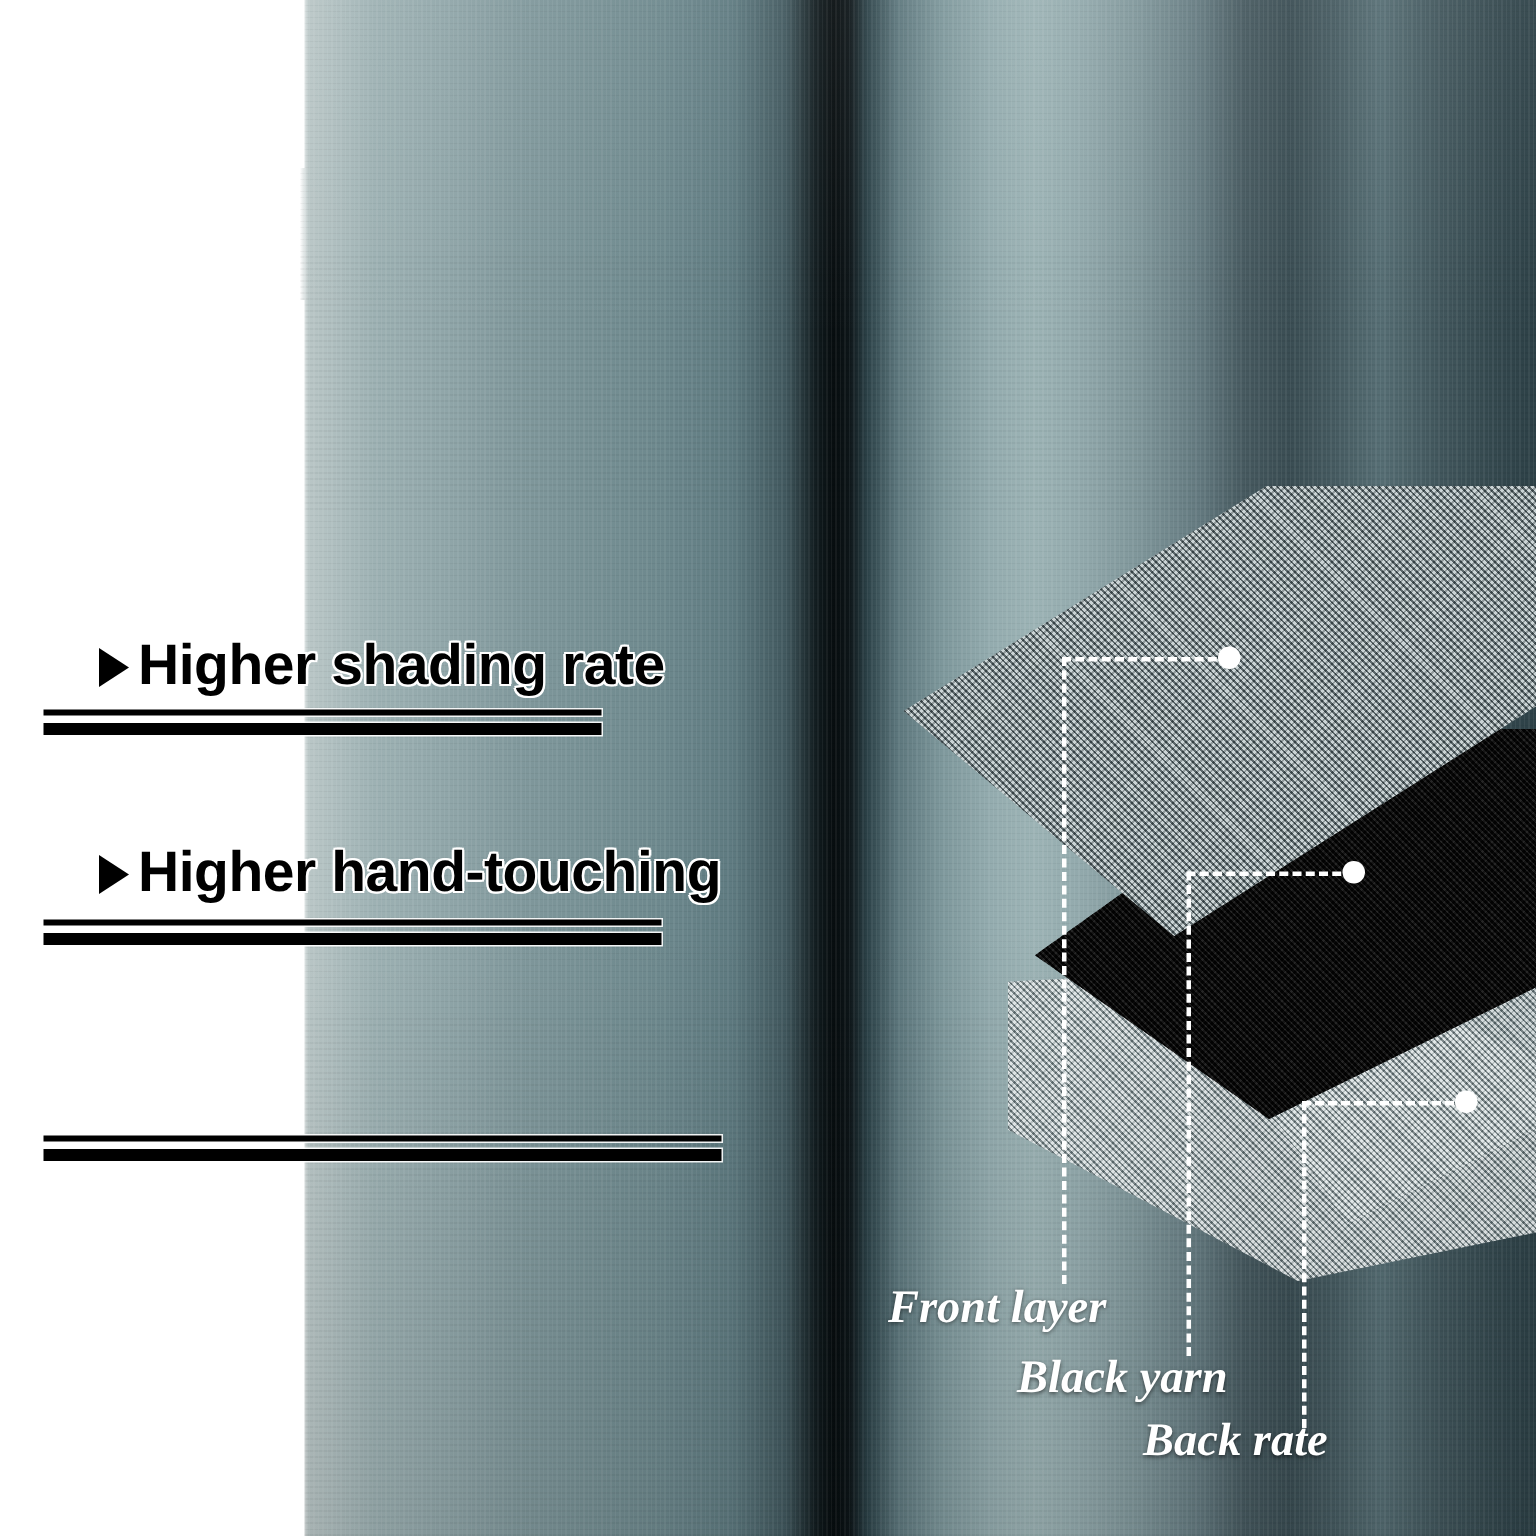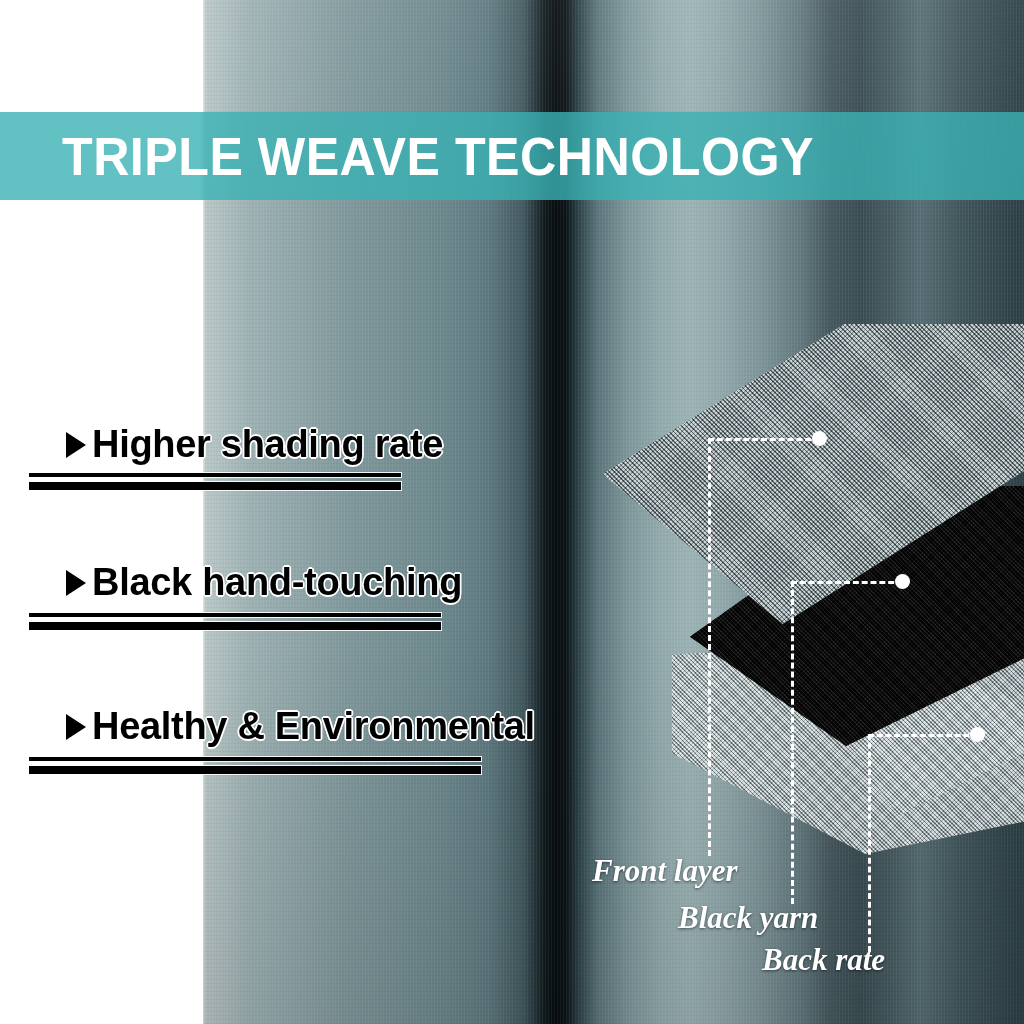--- a/index.html
+++ b/index.html
@@ -246,54 +246,45 @@
     <div class="leader-v" style="left:791px; top:565px; height:323px;"></div>
     <div class="leader-dot" style="left:895px; top:558px;"></div>
     <div class="leader-label" style="left:678px; top:884px;">Black yarn</div>
 
     <div class="leader-h" style="left:868px; top:718px; width:110px;"></div>
     <div class="leader-v" style="left:868px; top:718px; height:218px;"></div>
     <div class="leader-dot" style="left:970px; top:711px;"></div>
     <div class="leader-label" style="left:762px; top:926px;">Back rate</div>
   </div>
 
-  <div class="banner">
-    <div class="banner-title">TRIPLE WEAVE TECHNOLOGY</div>
-  </div>
 
   <div class="features">
 
     <div class="feature" style="top:425px;">
       <div class="feature-row">
         <span class="bullet"></span>
         <span class="feature-text">Higher shading rate</span>
       </div>
     </div>
     <div class="rules" style="top:473px; width:372px;">
       <div class="rule-thin"></div>
       <div class="rule-thick"></div>
     </div>
 
     <div class="feature" style="top:563px;">
       <div class="feature-row">
         <span class="bullet"></span>
-        <span class="feature-text">Black hand-touching</span>
+        <span class="feature-text">Higher hand-touching</span>
       </div>
     </div>
     <div class="rules" style="top:613px; width:412px;">
       <div class="rule-thin"></div>
       <div class="rule-thick"></div>
     </div>
 
-    <div class="feature" style="top:707px;">
-      <div class="feature-row">
-        <span class="bullet"></span>
-        <span class="feature-text">Healthy &amp; Environmental</span>
-      </div>
-    </div>
     <div class="rules" style="top:757px; width:452px;">
       <div class="rule-thin"></div>
       <div class="rule-thick"></div>
     </div>
 
   </div>
 
 </div>
 
 </body></html>

